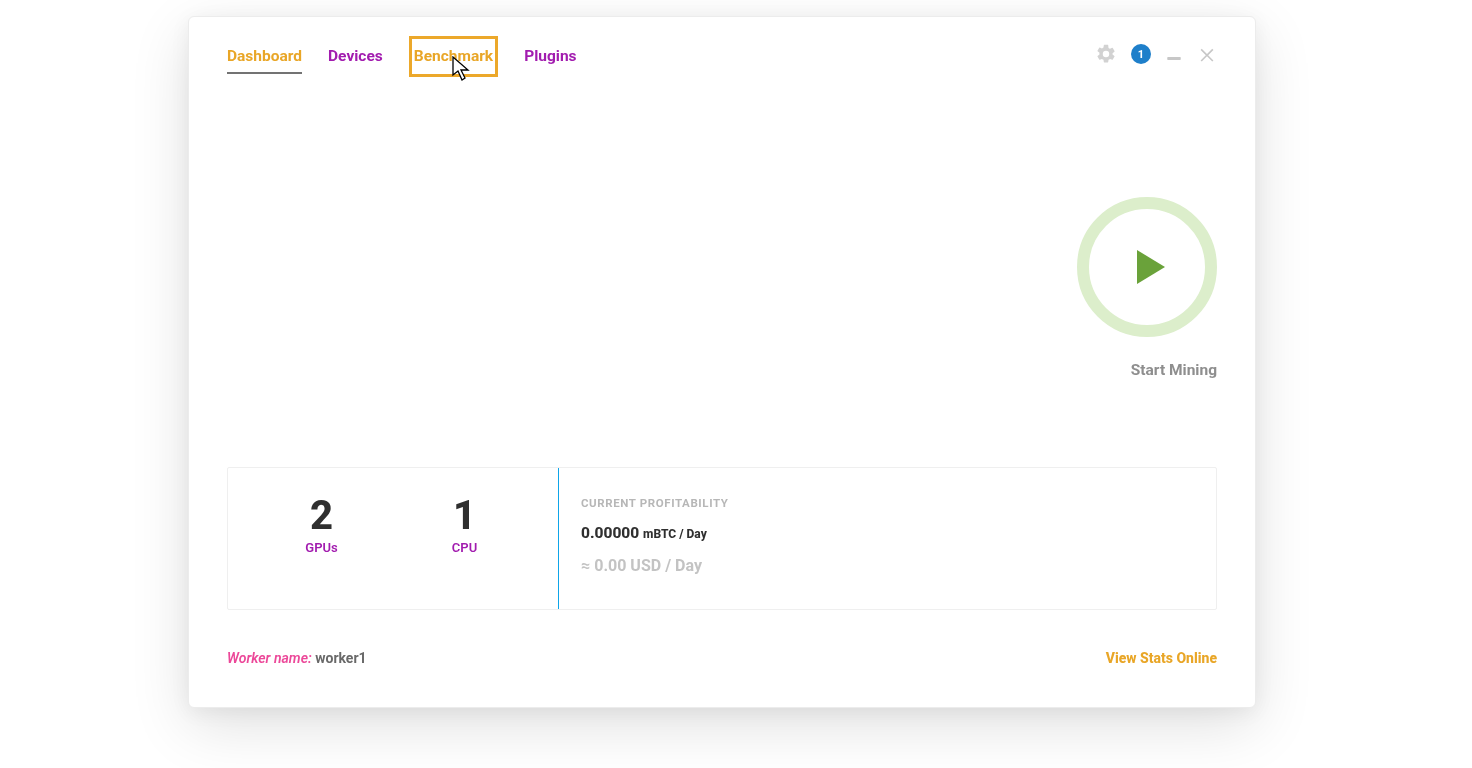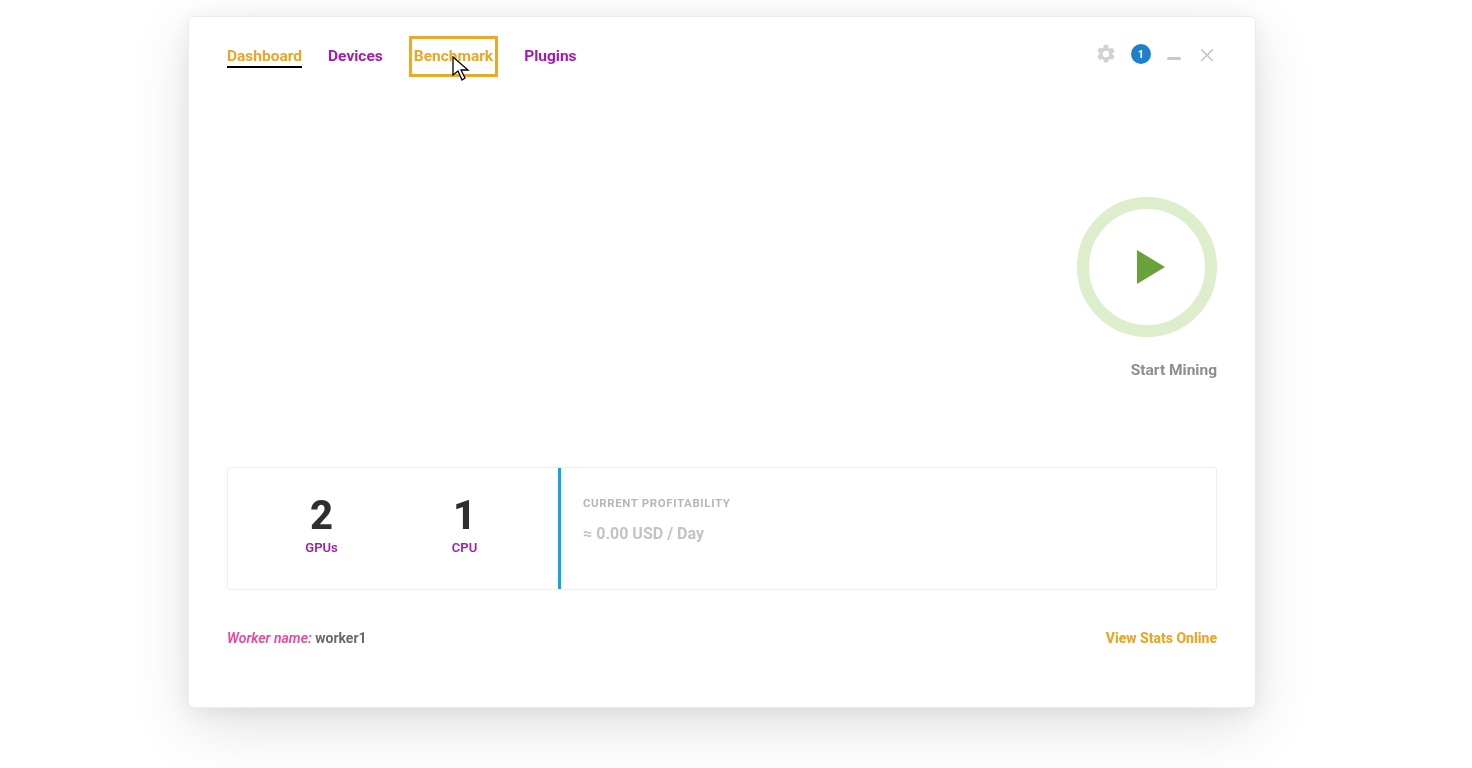--- a/index.html
+++ b/index.html
@@ -18,21 +18,21 @@
       border:1px solid #ececec;
       border-radius:6px;
       box-shadow: 0 18px 60px rgba(0,0,0,.12), 0 4px 20px rgba(0,0,0,.06);
       padding:0 38px;
       display:flex; flex-direction:column;
     }
     
     .topbar { display:flex; align-items:flex-start; justify-content:space-between; padding-top:30px; }
     .tabs { display:flex; gap:26px; align-items:baseline; }
     .tab { font-size:15.5px; font-weight:700; color:#a21caf; cursor:pointer; line-height:1.2; }
-    .tab.active { color:#e9a627; border-bottom:2px solid #000000; }
+    .tab.active { color:#e9a627; border-bottom:2px solid #737373; padding-bottom:6px; }
     .tab.highlight { border:3px solid #eca82a; padding:8px 2px; color:#e9a627; margin-top:-12px; }
     .topicons { display:flex; align-items:center; gap:14px; margin-top:-4px;}
     .gear svg, .mini svg, .close svg { display:block; }
     .badge {
       width:20px; height:20px; border-radius:50%;
       background:#1e7fca; color:#fff;
       display:flex; align-items:center; justify-content:center;
       font-size:11px; font-weight:700;
     }
     
@@ -53,21 +53,21 @@
     }
     .start-label { margin-top:24px; font-size:15.5px; font-weight:700; color:#8e8e8e; }
     
     .cards {
       margin-top:88px;
       display:flex;
       border:1px solid #efefef;
       border-radius:2px;
     }
     .card { padding:28px 22px 34px; }
-    .card + .card { border-left:3px solid #0ea5e9; }
+    .card + .card { border-left:1px solid #0ea5e9; }
     .c-hw { width:330px; display:flex; }
     .hw { flex:1; text-align:center; }
     .hw .big { font-size:40px; font-weight:800; color:#2f2f2f; line-height:1; }
     .hw .sub { margin-top:4px; font-size:13px; color:#a21caf; font-weight:600; }
     .c-wide { width:330px; }
     .k { font-size:11.5px; letter-spacing:.6px; color:#b7b7b7; font-weight:700; margin-bottom:14px; }
     .v { font-size:15.5px; font-weight:800; color:#2f2f2f; }
     .v .unit { font-size:12px; font-weight:800; }
     .muted { margin-top:14px; font-size:16px; color:#c3c3c3; font-weight:700; }
     
@@ -123,20 +123,24 @@
         <div class="sub">GPUs</div>
       </div>
       <div class="hw">
         <div class="big">1</div>
         <div class="sub">CPU</div>
       </div>
     </div>
 
     <div class="card c-wide">
       <div class="k">CURRENT PROFITABILITY</div>
+      <div class="v">
+        <span>0.00000</span>
+        <span class="unit">mBTC / Day</span>
+      </div>
       <div class="muted">≈ 0.00 USD / Day</div>
     </div>
 
   </div>
 
   <div class="footer">
     <div class="worker">
       <span class="lbl">Worker name:</span>
       <span class="val">worker1</span>
     </div>

